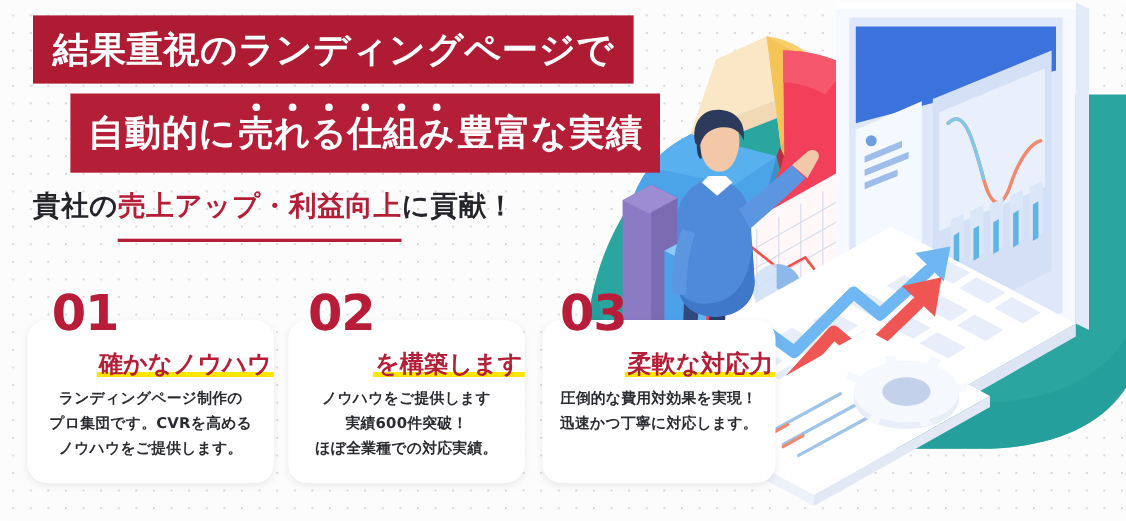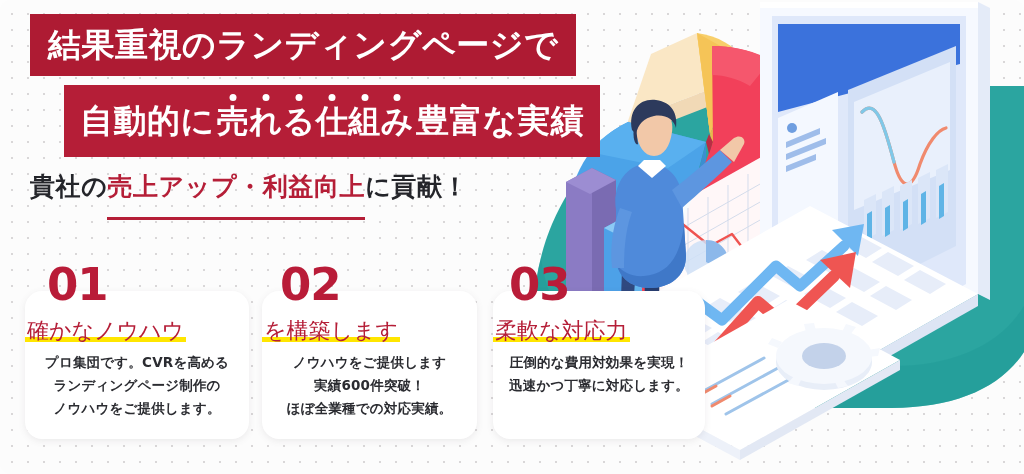--- a/index.html
+++ b/index.html
@@ -90,22 +90,22 @@
     color:#b91c38; letter-spacing:-1px;
     line-height:1;
     font-family:"DejaVu Sans","Liberation Sans",sans-serif;
   }
   #card1 .num { left:22px; }
   #card2 .num { left:18px; }
   #card3 .num { left:16px; }
 
   .card-title {
     position:absolute; top:25px; left:0; right:0;
-    text-align:left;
-    font-size:22px; font-weight:400;
+    text-align:right;
+    font-size:22px; font-weight:700;
     color:#b51e37;
     white-space:nowrap;
   }
   .card-title span {
     background:linear-gradient(transparent 76%, #ffe600 76%, #ffe600 96%, transparent 96%);
     padding:0 2px;
   }
   .card-body {
     position:absolute; top:60px; left:0; right:0;
     text-align:center;
@@ -362,22 +362,22 @@
   </div>
 
   <div id="sub">
     <div><span>貴社の</span><span class="hl">売上アップ・利益向上</span><span>に貢献！</span></div>
   </div>
 
   <div class="card" id="card1">
     <div class="num">01</div>
     <div class="card-title"><span>確かなノウハウ</span></div>
     <div class="card-body">
+      <div>ランディングページ制作の</div>
       <div>プロ集団です。CVRを高める</div>
-      <div>ランディングページ制作の</div>
       <div>ノウハウをご提供します。</div>
     </div>
   </div>
 
   <div class="card" id="card2">
     <div class="num">02</div>
     <div class="card-title"><span>を構築します</span></div>
     <div class="card-body">
       <div>ノウハウをご提供します</div>
       <div>実績600件突破！</div>

